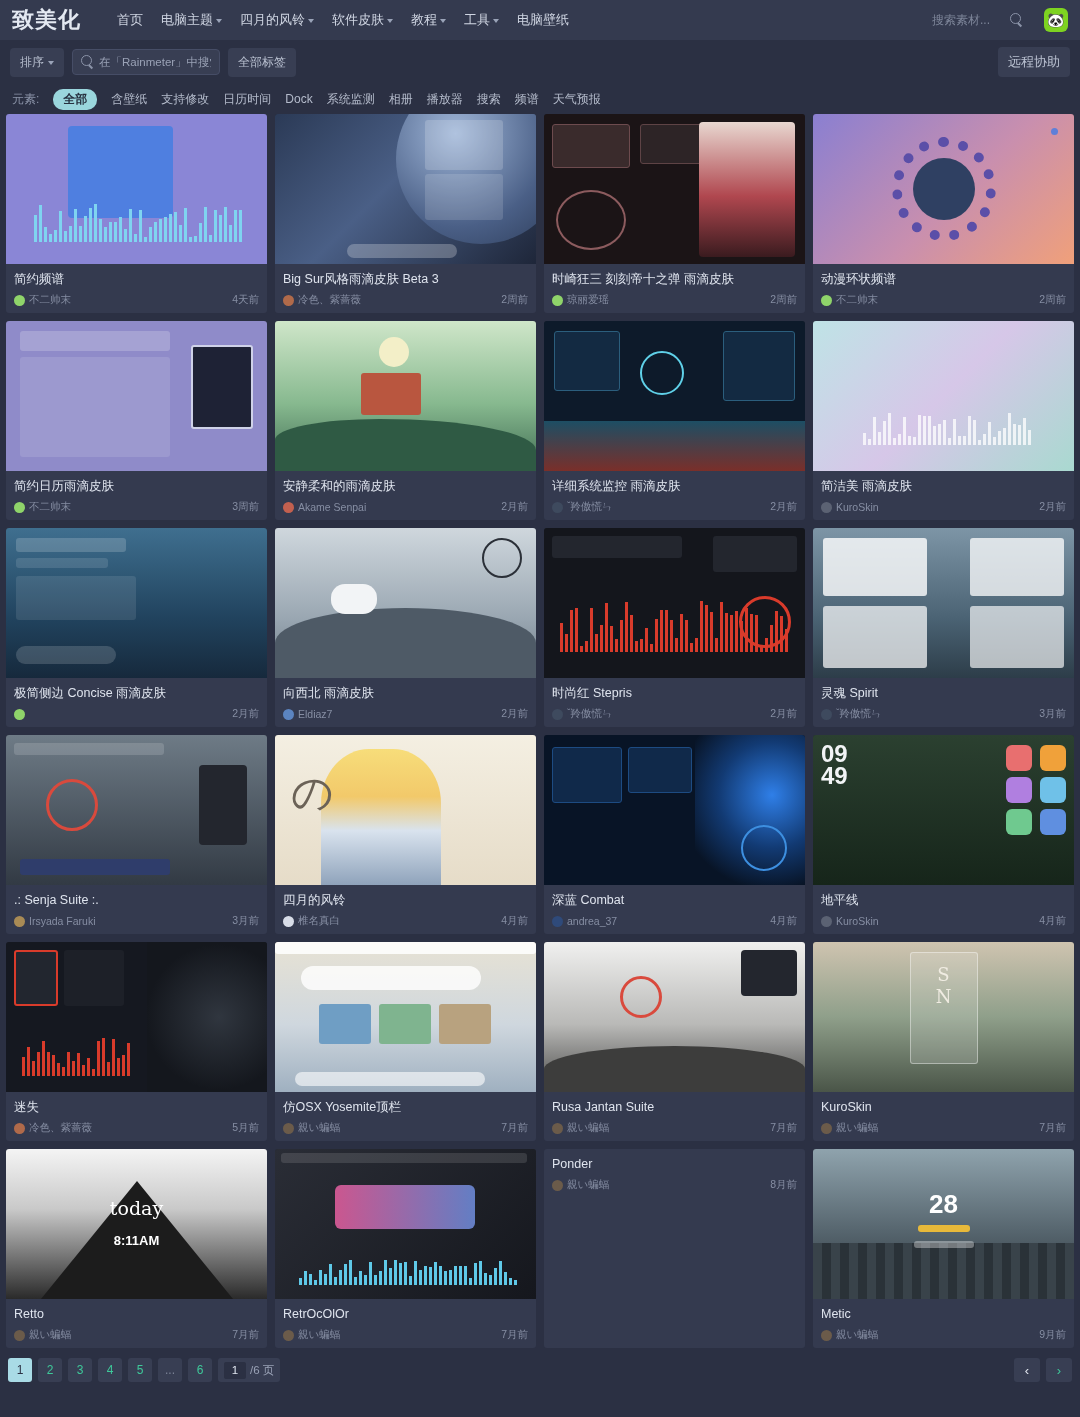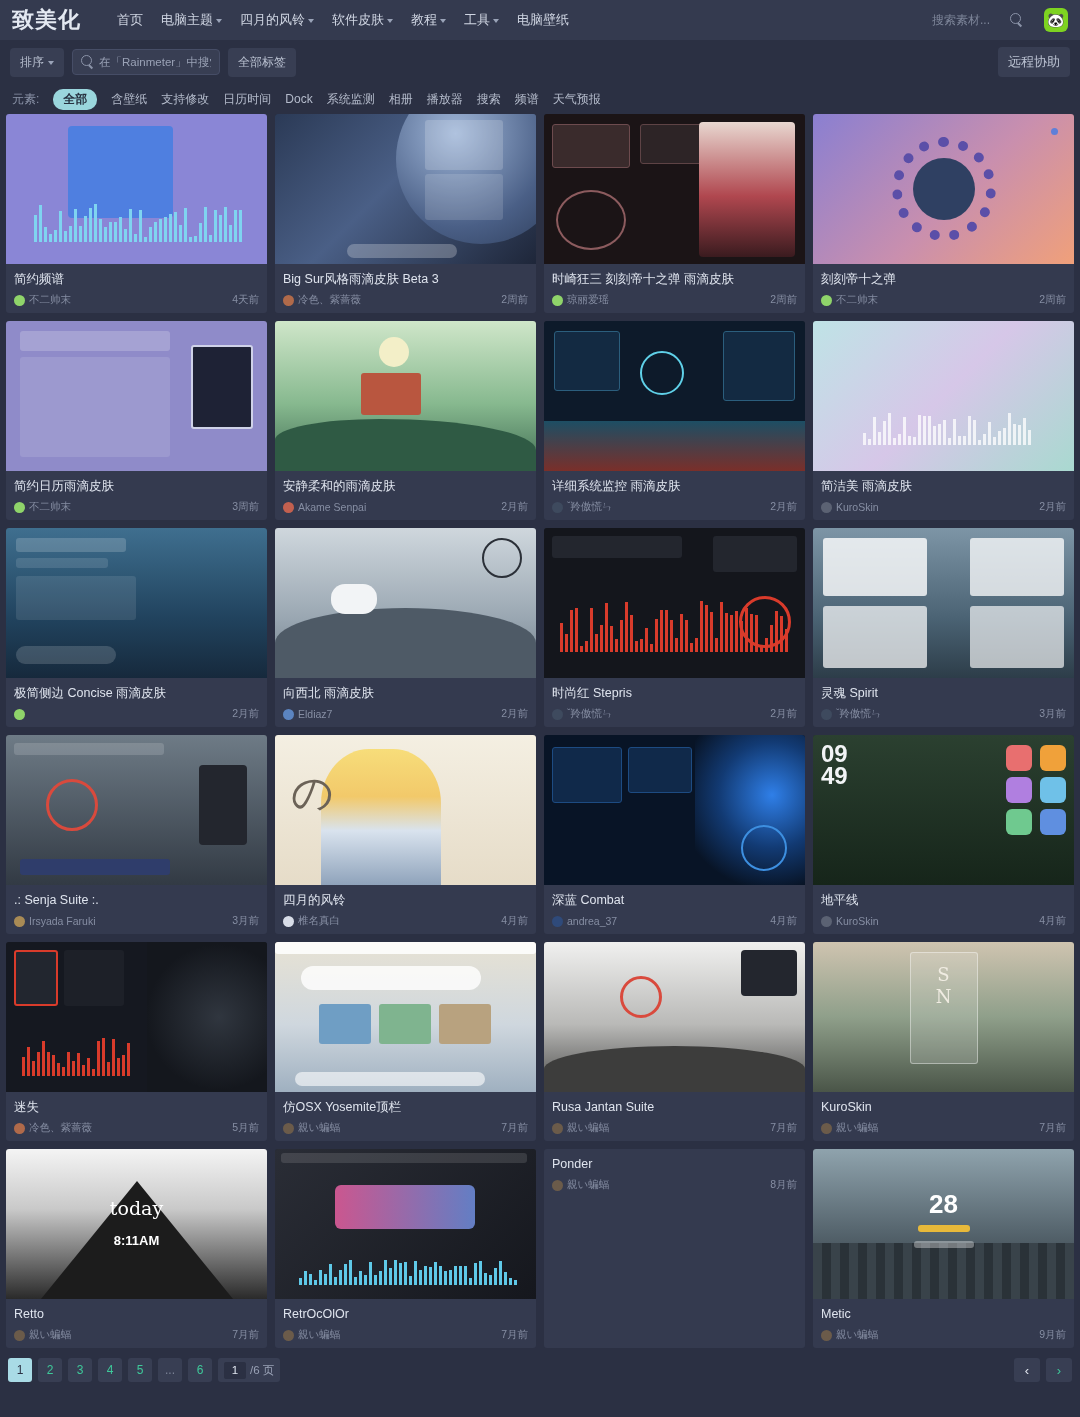--- a/index.html
+++ b/index.html
@@ -344,21 +344,21 @@
       </div>
     </div>
     <div class="card">
       <div class="thumb">
         <div class="t-fill" style="background:linear-gradient(135deg,#8a7fd1,#c98fae 55%,#f0a07a)"></div>
         <div style="position:absolute;left:50%;top:50%;transform:translate(-50%,-50%);width:104px;height:104px;border-radius:50%;border:10px dotted #5b4fa8"></div>
         <div style="position:absolute;left:50%;top:50%;transform:translate(-50%,-50%);width:62px;height:62px;border-radius:50%;background:#2f4062"></div>
         <div style="position:absolute;right:16px;top:14px;width:7px;height:7px;border-radius:50%;background:#5f7fd8"></div>
       </div>
       <div class="card-body">
-        <div class="card-title">刻刻帝十之弹</div>
+        <div class="card-title">动漫环状频谱</div>
         <div class="card-meta">
           <div class="who">
             <span class="dot-avatar" style="background: rgb(143, 212, 106);"></span>
             <span>不二帅末</span>
           </div>
           <span class="time">2周前</span>
         </div>
       </div>
     </div>
     <div class="card">

